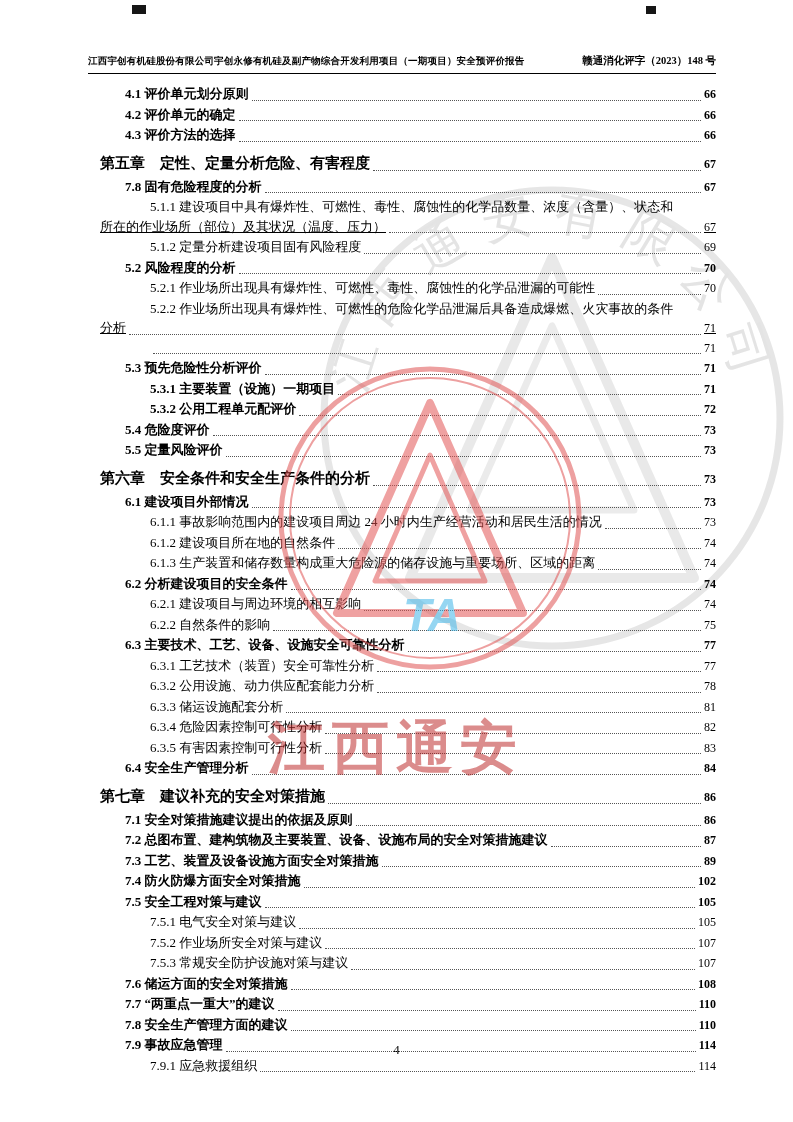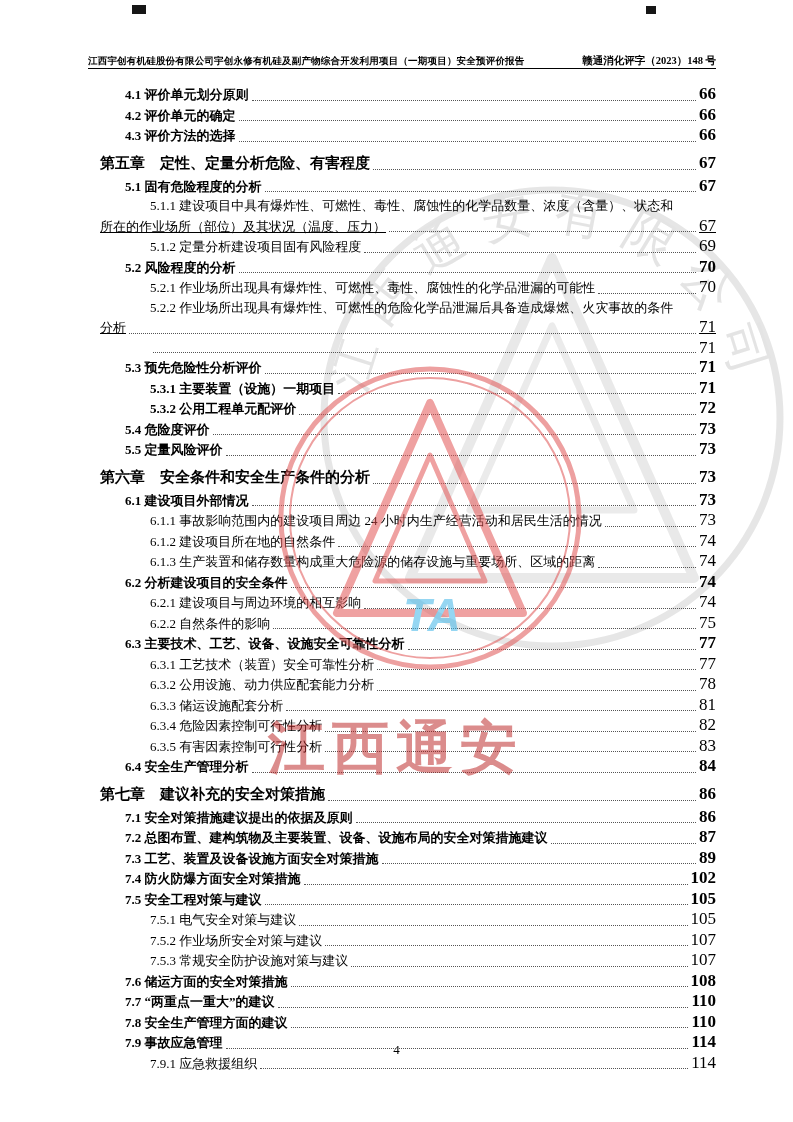--- a/index.html
+++ b/index.html
@@ -11,33 +11,33 @@
   }
   
   .mark { position:absolute; background:#161616; }
   .mark.m-left  { left:132px; top:5px; width:14px; height:9px; }
   .mark.m-right { left:646px; top:6px; width:10px; height:8px; }
 
   
   .header {
     position:absolute; left:88px; top:54px; width:628px;
     display:flex; justify-content:space-between; align-items:flex-end;
-    border-bottom:1.5px solid #000; 
+    border-bottom:1.5px solid #000; padding-bottom:5px;
     font-weight:bold;
     gap:24px;
   }
   .header .h-left  { font-size:9.5px; letter-spacing:.2px; }
   .header .h-right { font-size:10.5px; white-space:nowrap; margin-left:6px; }
 
   
   .toc { position:absolute; left:88px; top:84px; width:628px; z-index:1; }
   .row { display:flex; align-items:baseline; font-size:13px; line-height:19.5px; }
   .row .t  { white-space:nowrap; }
   .leader  { flex:1; min-width:14px; margin:0 3px 4px 3px; border-bottom:1.7px dotted #555; align-self:flex-end; }
-  .pg      { font-size:17px; }
+  .pg      { font-size:12px; }
   .b       { font-weight:bold;justify-content:center; }
   .lvl1 { padding-left:12px; font-size:15px; line-height:22px; margin:6px 0 2px 0; }
   .lvl2 { padding-left:37px; }
   .lvl3 { padding-left:62px; }
   .cont { padding-left:12px;text-decoration:underline; }
   .nolead .t { white-space:nowrap; }
 
   
   .wm { position:absolute; pointer-events:none; }
   .wm-gray { left:292px; top:158px; z-index:0; opacity:.45; }
@@ -89,21 +89,21 @@
         <span class="t">4.3 评价方法的选择</span>
         <span class="leader"></span>
         <span class="pg">66</span>
       </div>
       <div class="row lvl1 b">
         <span class="t">第五章　定性、定量分析危险、有害程度</span>
         <span class="leader"></span>
         <span class="pg">67</span>
       </div>
       <div class="row lvl2 b">
-        <span class="t">5.1 固有危险程度的分析</span>
+        <span class="t">7.8 固有危险程度的分析</span>
         <span class="leader"></span>
         <span class="pg">67</span>
       </div>
       <div class="row lvl3 nolead">
         <span class="t">5.1.1 建设项目中具有爆炸性、可燃性、毒性、腐蚀性的化学品数量、浓度（含量）、状态和</span>
       </div>
       <div class="row cont">
         <span class="t">所在的作业场所（部位）及其状况（温度、压力）</span>
         <span class="leader"></span>
         <span class="pg">67</span>

